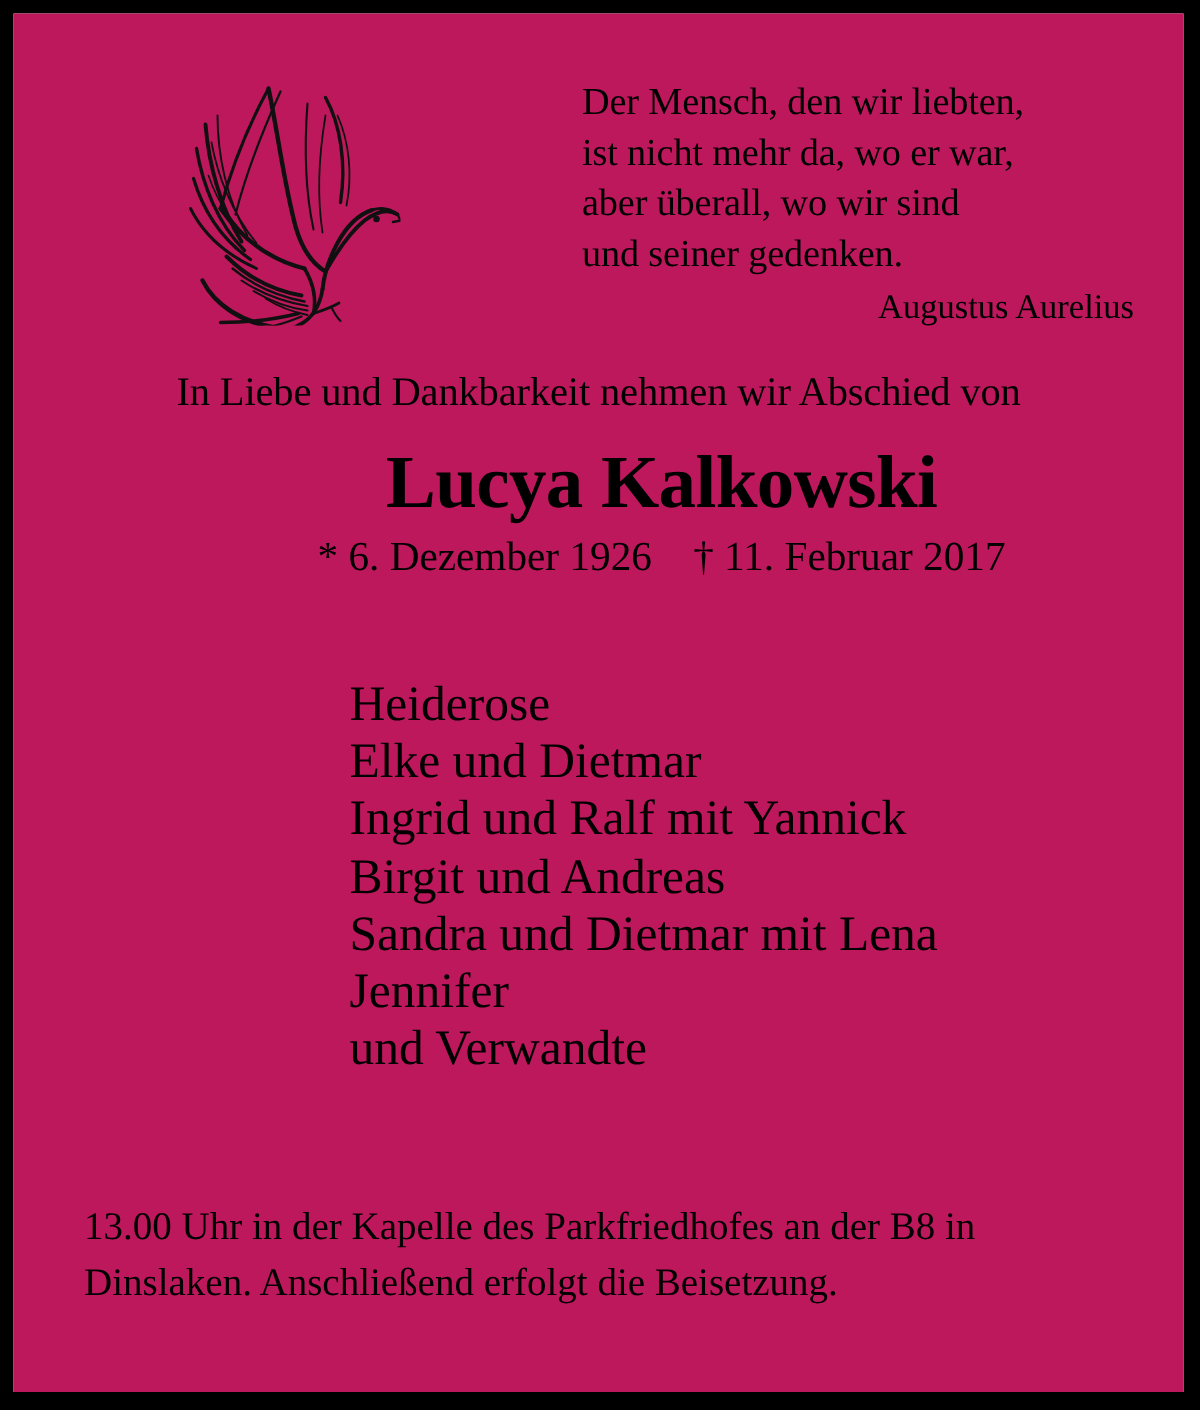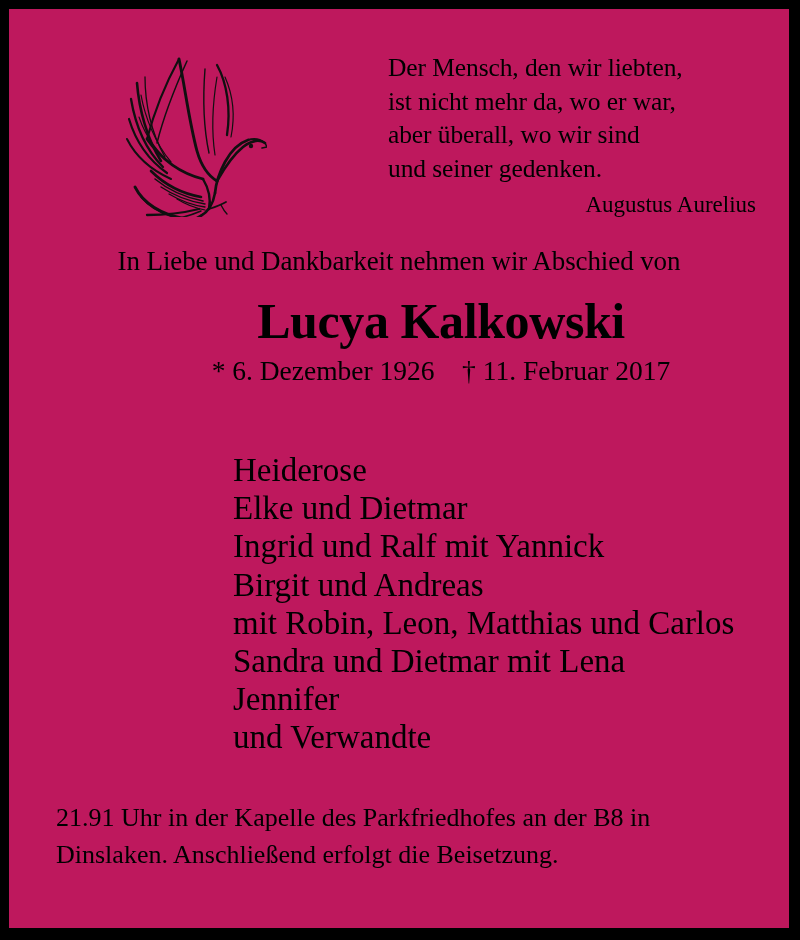--- a/index.html
+++ b/index.html
@@ -214,25 +214,24 @@
     <div class="name-block">
       <div class="deceased-name">Lucya Kalkowski</div>
       <div class="dates-line">* 6. Dezember 1926    † 11. Februar 2017</div>
     </div>
 
     <div class="family-list">
       <div class="family-line">Heiderose</div>
       <div class="family-line">Elke und Dietmar</div>
       <div class="family-line">Ingrid und Ralf mit Yannick</div>
       <div class="family-line">Birgit und Andreas</div>
-      <div class="family-line">mit Robin, Leon, Matthias und Carlos</div>
       <div class="family-line">Sandra und Dietmar mit Lena</div>
       <div class="family-line">Jennifer</div>
       <div class="family-line">und Verwandte</div>
     </div>
 
     <div class="service-block">
-      <div class="service-line">21.91 Uhr in der Kapelle des Parkfriedhofes an der B8 in</div>
+      <div class="service-line">13.00 Uhr in der Kapelle des Parkfriedhofes an der B8 in</div>
       <div class="service-line">Dinslaken. Anschließend erfolgt die Beisetzung.</div>
     </div>
 
   </div>
 </div>
 
 </body></html>

